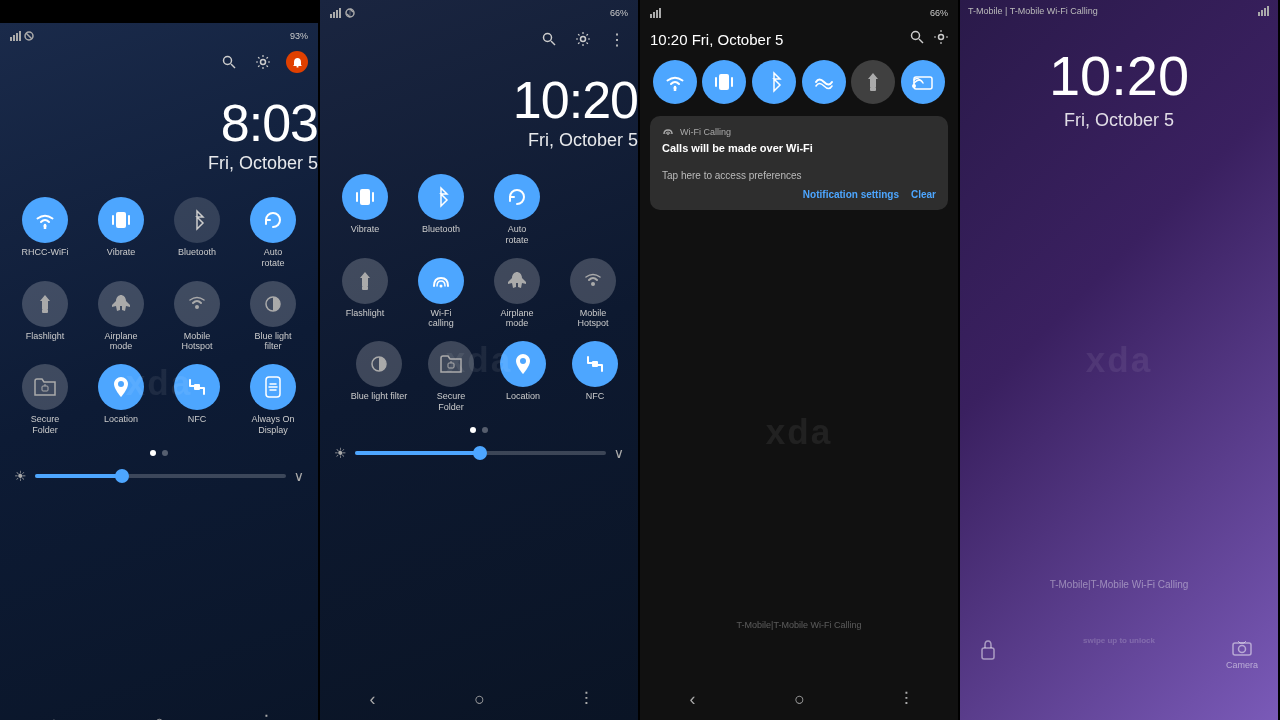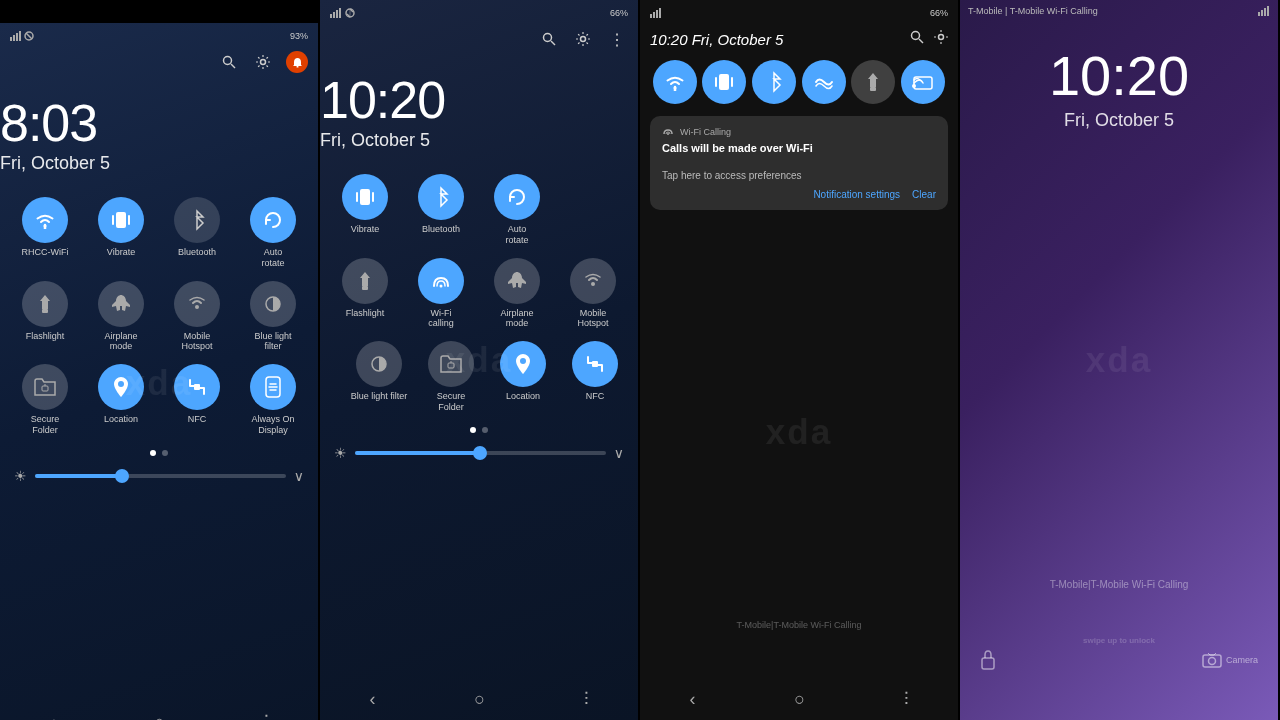--- a/index.html
+++ b/index.html
@@ -79,21 +79,21 @@
       display: flex;
       align-items: center;
       justify-content: center;
       color: #ccc;
       font-size: 13px;
       cursor: pointer;
     }
 
     
     .clock-display {
-      text-align: left;
+      text-align: right;
       padding: 20px 0 15px;
       color: #fff;
     }
 
     .clock-display .time-large {
       font-size: 52px;
       font-weight: 200;
       line-height: 1;
       letter-spacing: -1px;
     }
@@ -279,21 +279,21 @@
     .notif-actions {
       display: flex;
       justify-content: flex-end;
       gap: 12px;
     }
 
     .notif-action {
       font-size: 10px;
       color: #4da6ff;
       cursor: pointer;
-      font-weight: 400;
+      font-weight: 700;
       text-align: right;
     }
 
     
     .qs-top-row {
       display: flex;
       justify-content: space-around;
       padding: 6px 10px;
     }
 
@@ -343,21 +343,21 @@
       right: 0;
       display: flex;
       justify-content: space-between;
       padding: 0 20px;
     }
 
     .lockscreen-shortcut {
       font-size: 10px;
       color: rgba(255,255,255,0.6);
       display: flex;
-      flex-direction: row;
+      flex-direction: column;
       align-items: center;
       gap: 4px;
     }
 
     
     .panel4-header {
       display: flex;
       justify-content: space-between;
       align-items: center;
       padding: 6px 8px 2px;
@@ -770,21 +770,21 @@
           <rect x="0" y="6" width="2" height="4" fill="#aaa"></rect>
           <rect x="3" y="4" width="2" height="6" fill="#aaa"></rect>
           <rect x="6" y="2" width="2" height="8" fill="#aaa"></rect>
           <rect x="9" y="0" width="2" height="10" fill="#aaa"></rect>
         </svg>
     </div>
     <div class="battery-text">66%</div>
   </div>
 
   <div class="panel3-top">
-    <div style="color:#fff;font-size:15px;font-weight:400;font-style:italic;">10:20  Fri, October 5</div>
+    <div style="color:#fff;font-size:15px;font-weight:400;">10:20  Fri, October 5</div>
     <div style="display:flex;gap:10px;align-items:center;">
       <div class="icon-btn">
         <svg width="14" height="14" viewBox="0 0 14 14">
             <circle cx="5.5" cy="5.5" r="4" stroke="#ccc" stroke-width="1.5" fill="none"></circle>
             <line x1="9" y1="9" x2="13" y2="13" stroke="#ccc" stroke-width="1.5"></line>
           </svg>
       </div>
       <div class="icon-btn">
         <svg width="14" height="14" viewBox="0 0 14 14">
             <circle cx="7" cy="7" r="2.5" stroke="#ccc" stroke-width="1.5" fill="none"></circle>

